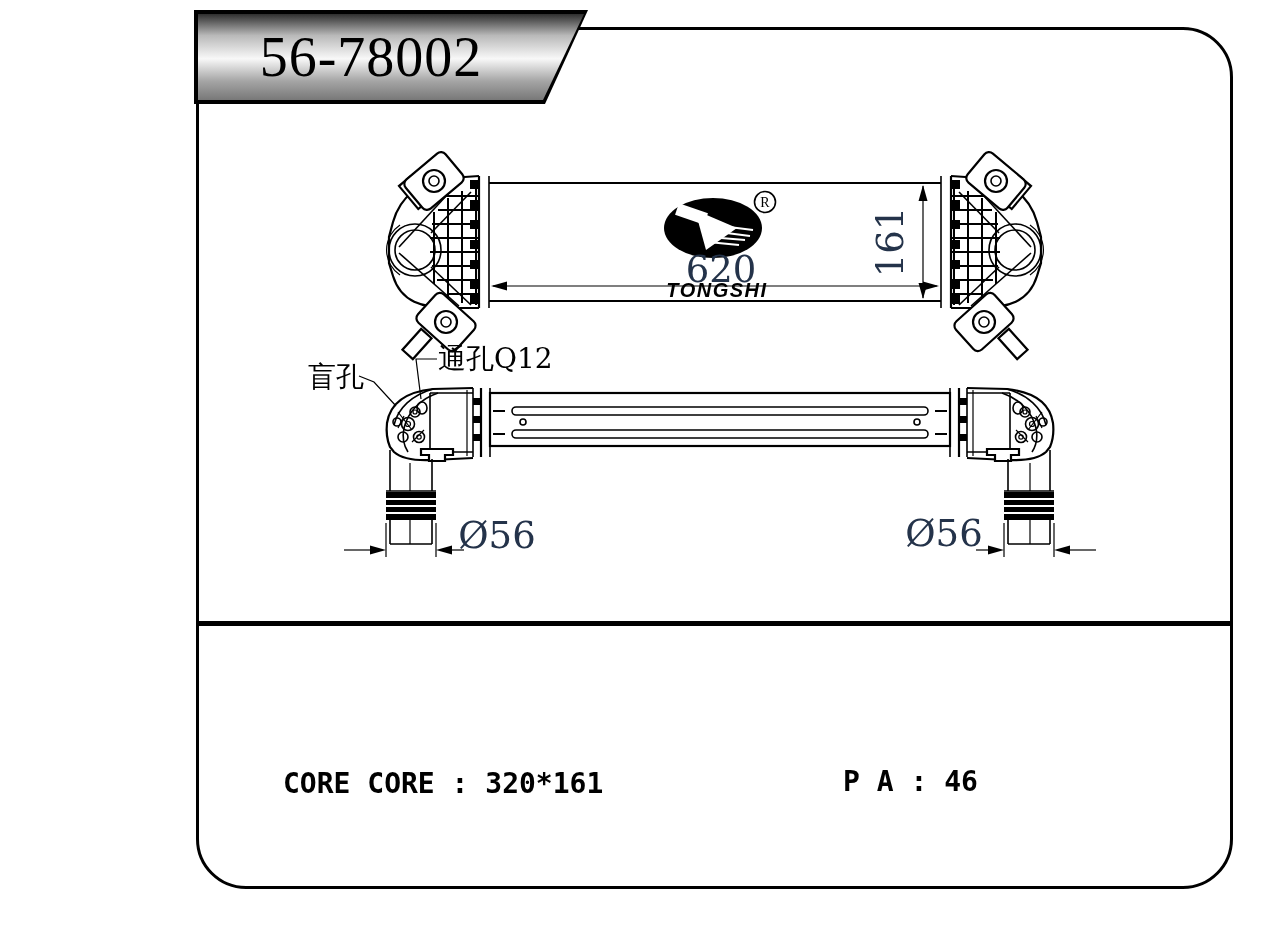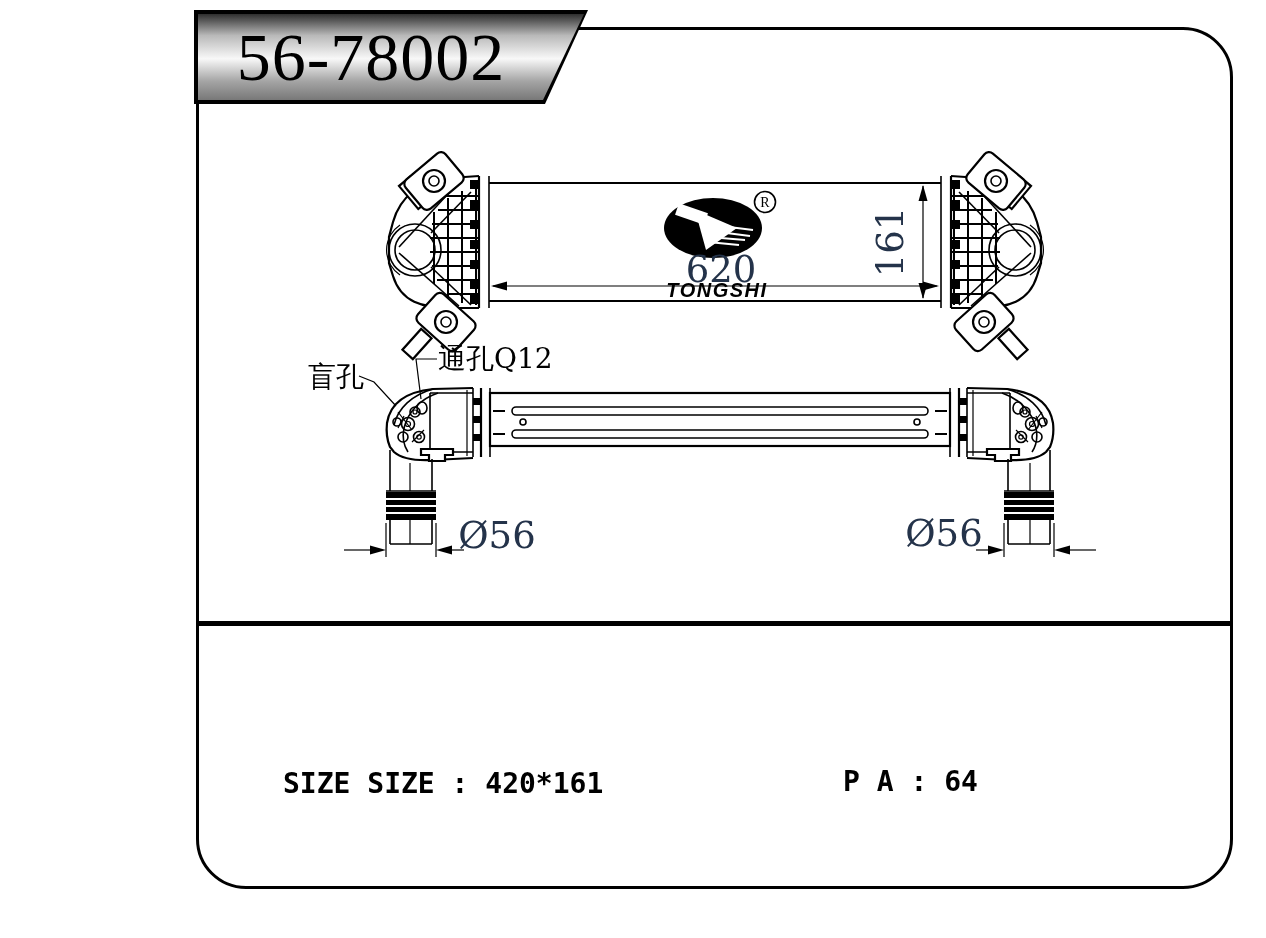--- a/index.html
+++ b/index.html
@@ -7,21 +7,21 @@
         font-family:"DejaVu Sans Mono",monospace;}
   .frame{position:absolute;left:196px;top:27px;width:1037px;height:862px;
          border:3px solid #000;border-radius:50px;box-sizing:border-box;background:#fff;}
   .divider{position:absolute;left:197px;top:621px;width:1035px;height:5px;background:#000;}
   .banner{position:absolute;left:194px;top:10px;width:398px;height:94px;background:#000;
           clip-path:polygon(0 0,394px 0,351px 100%,0 100%);}
   .banner-inner{position:absolute;left:4px;top:4px;width:390px;height:86px;
           background:linear-gradient(180deg,#2e2e2e 0%,#b9b9b9 25%,#f8f8f8 52%,#a5a5a5 78%,#787878 100%);
           clip-path:polygon(0 0,386px 0,345px 100%,0 100%);
           display:flex;align-items:center;justify-content:center;padding-right:44px;box-sizing:border-box;}
-  .banner-text{font-family:"Liberation Serif",serif;font-size:68px;color:#000;letter-spacing:1px;}
+  .banner-text{font-family:"Liberation Serif",serif;font-size:56px;color:#000;letter-spacing:1px;}
   svg.drawing{position:absolute;left:0;top:0;}
   
   .o{fill:none;stroke:#000;stroke-width:2.2;}
   .m{fill:none;stroke:#000;stroke-width:1.6;}
   .t{fill:none;stroke:#000;stroke-width:1.2;}
   .gt{fill:none;stroke:#000;stroke-width:2;}
   .ow{fill:#fff;stroke:#000;stroke-width:2.2;}
   .blk{fill:#000;stroke:none;}
   .wln{fill:none;stroke:#fff;stroke-width:2;}
   .dim{font-family:"DejaVu Serif",serif;font-size:37px;fill:#24334a;}
@@ -196,23 +196,23 @@
     </g>
   </svg>
 
   <div class="banner">
     <div class="banner-inner">
       <span class="banner-text">56-78002</span>
     </div>
   </div>
 
   <div class="spec-col left">
-    <div><span>SIZE SIZE</span><span> : </span><span>420*161</span></div>
+    <div><span>CORE CORE</span><span> : </span><span>320*161</span></div>
     
     
   </div>
   <div class="spec-col right">
-    <div><span>P A</span><span> : </span><span>64</span></div>
+    <div><span>P A</span><span> : </span><span>46</span></div>
     
     
   </div>
 
 </div>
 
 </body></html>

